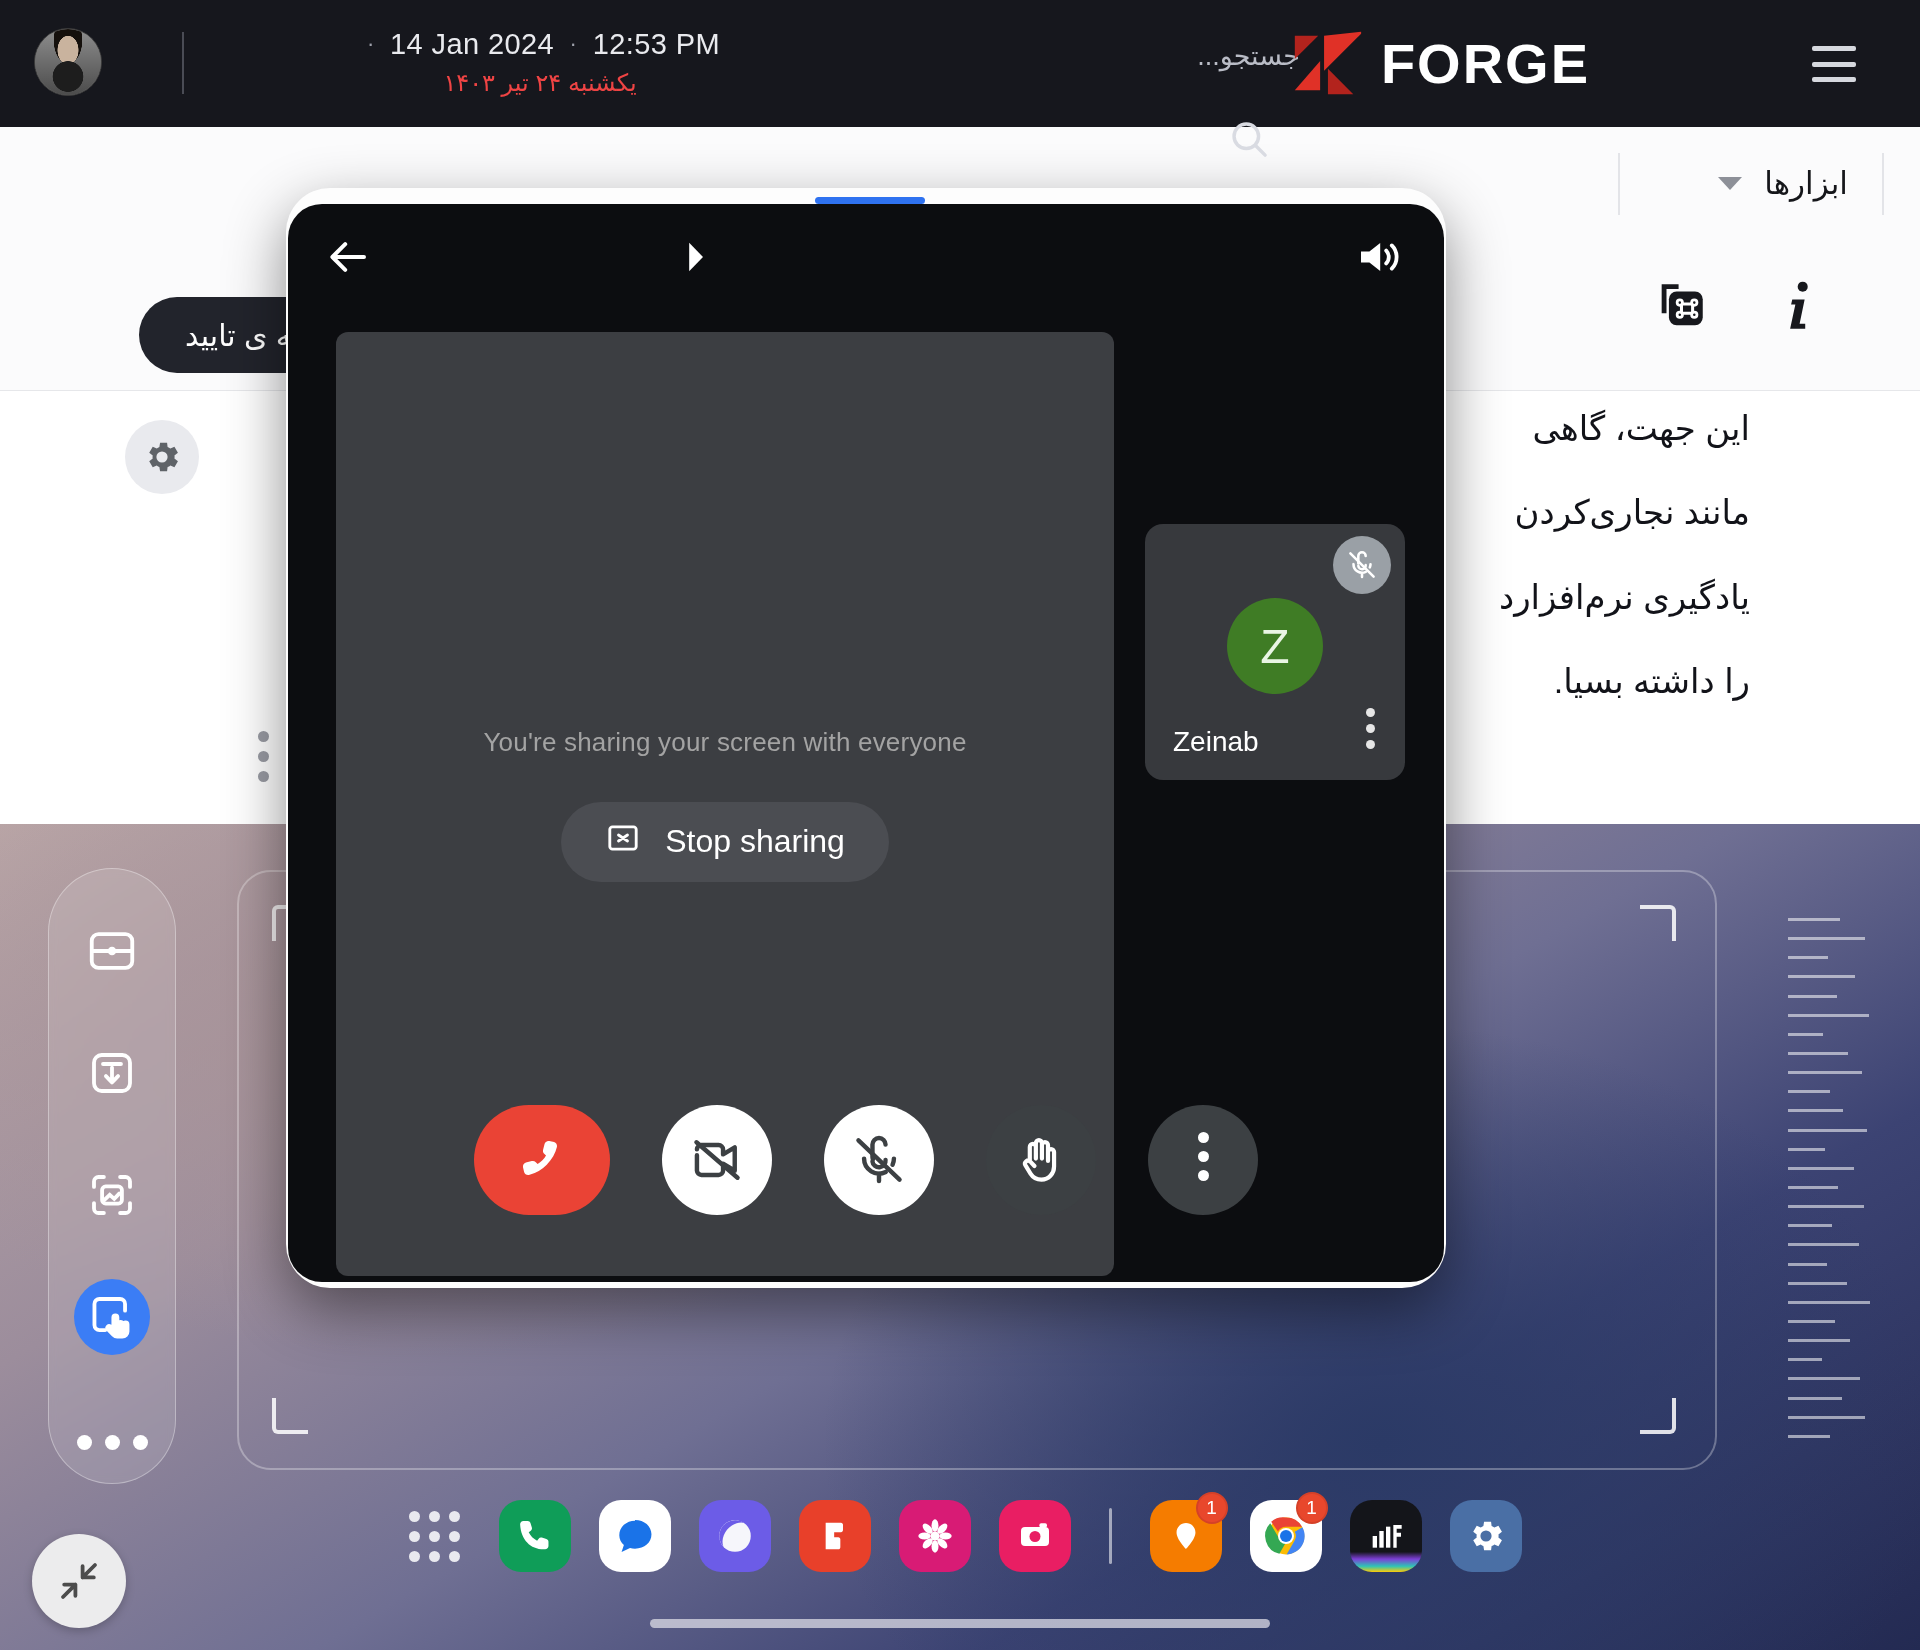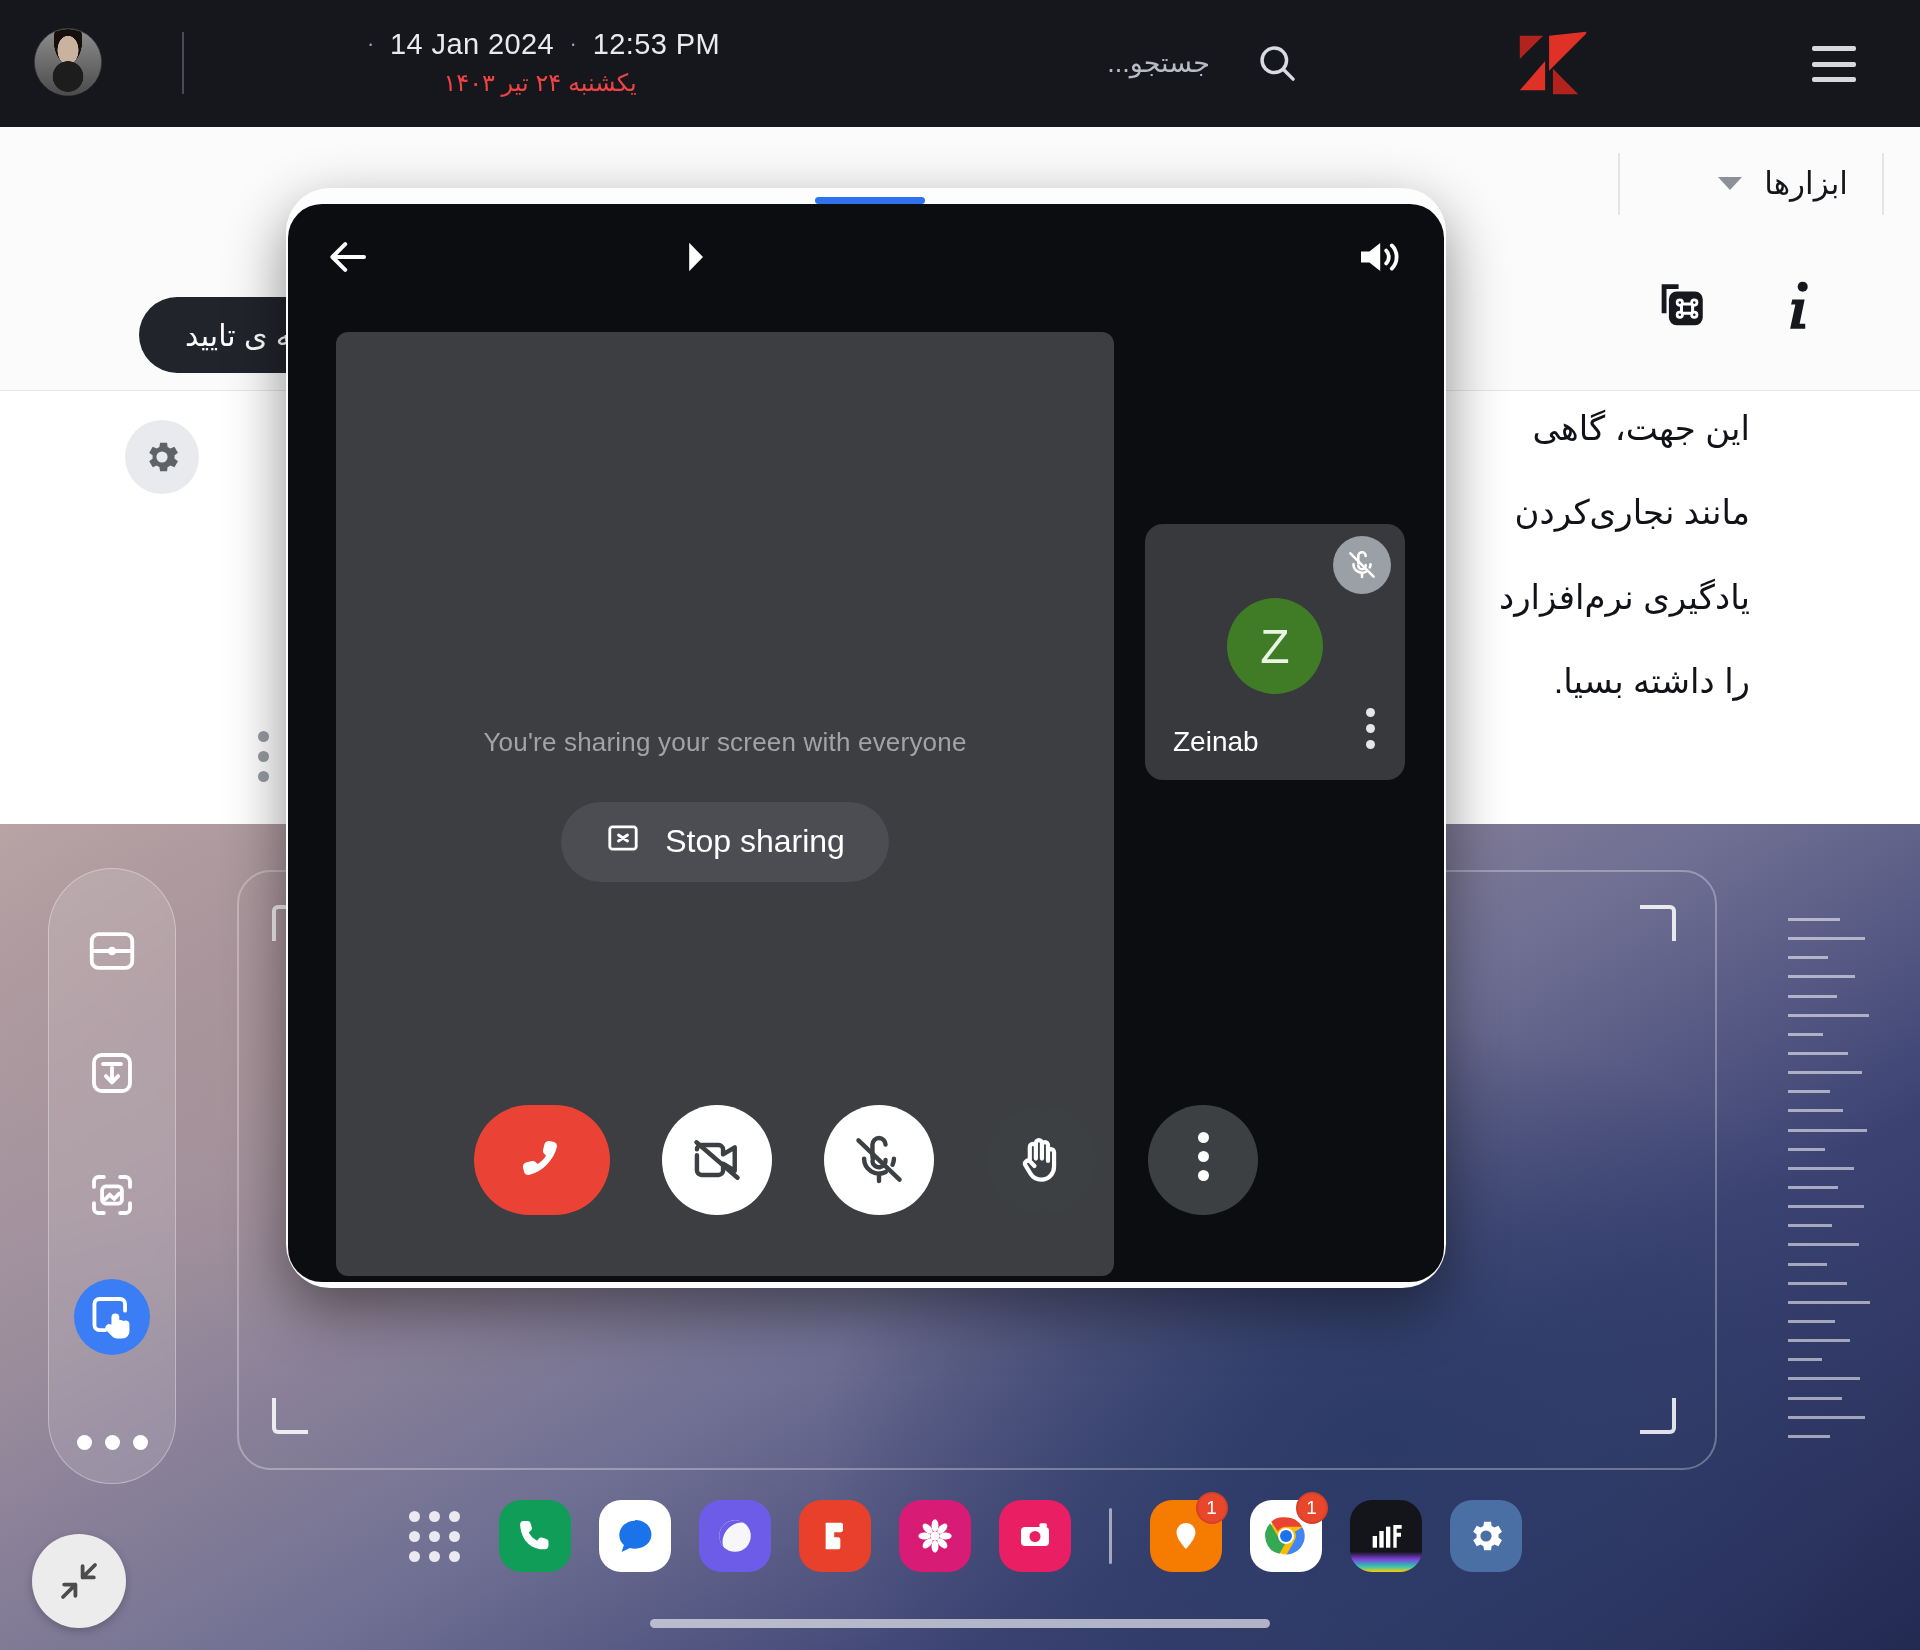--- a/index.html
+++ b/index.html
@@ -33,21 +33,21 @@
     background:#4a4c55;
   }
   .datewrap{
     position:absolute; left:330px; top:28px; width:420px;
     text-align:center; color:#e9eaee;
   }
   .date-en{ font-size:29px; letter-spacing:.4px; white-space:nowrap;}
   .date-fa{ font-size:24px; margin-top:8px; direction:rtl; color:#ef4444;}
   .dotsep{ color:#9ea1ab; font-size:22px; padding:0 7px; vertical-align:3px;}
   .search-area{
-    position:absolute; right:620px; top:40px; display:flex; align-items:center; gap:44px;
+    position:absolute; right:620px; top:40px; display:flex; align-items:center; gap:44px;flex-direction:column;
   }
   .search-ph{ color:#b9bcc6; font-size:27px; direction:rtl;}
   .search-icon svg{ display:block;}
   .brand{
     position:absolute; right:330px; top:22px; display:flex; align-items:center; gap:16px;
   }
   .brand-name{
     color:#fff; font-size:56px; font-weight:700; letter-spacing:2px;
     font-family:"Liberation Sans", sans-serif;
   }
@@ -478,20 +478,21 @@
 
   <div class="brand">
     <span>
       <svg width="78" height="78" viewBox="0 0 40 40">
         <polygon points="4,7 16,7 4,19" fill="#b3231d"></polygon>
         <polygon points="38,5 38,6 19,25 19,7" fill="#e03127"></polygon>
         <polygon points="17,20 17,35 4,35" fill="#e03127"></polygon>
         <polygon points="21,24 34,37 21,37" fill="#b3231d"></polygon>
       </svg>
     </span>
+    <span class="brand-name">FORGE</span>
   </div>
 
   <div class="hamburger">
     <span></span>
       <span></span>
       <span></span>
   </div>
 </div>
 
 <div class="dock">

